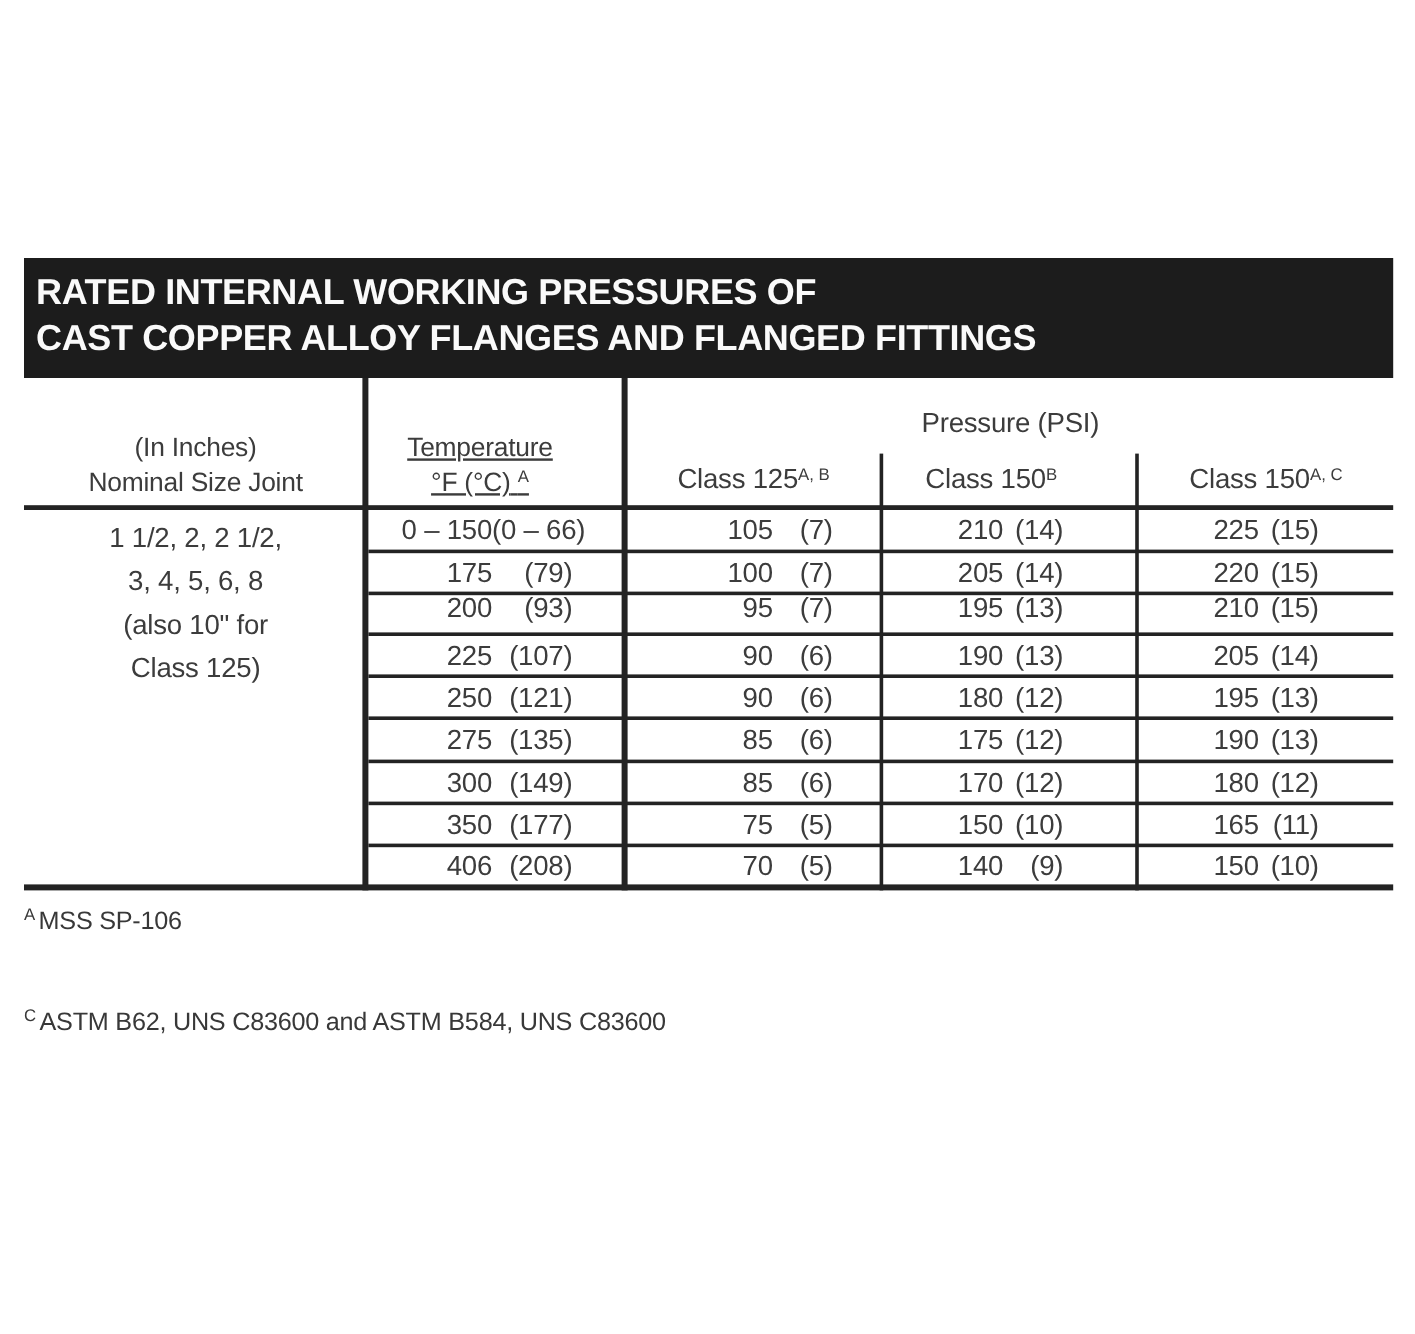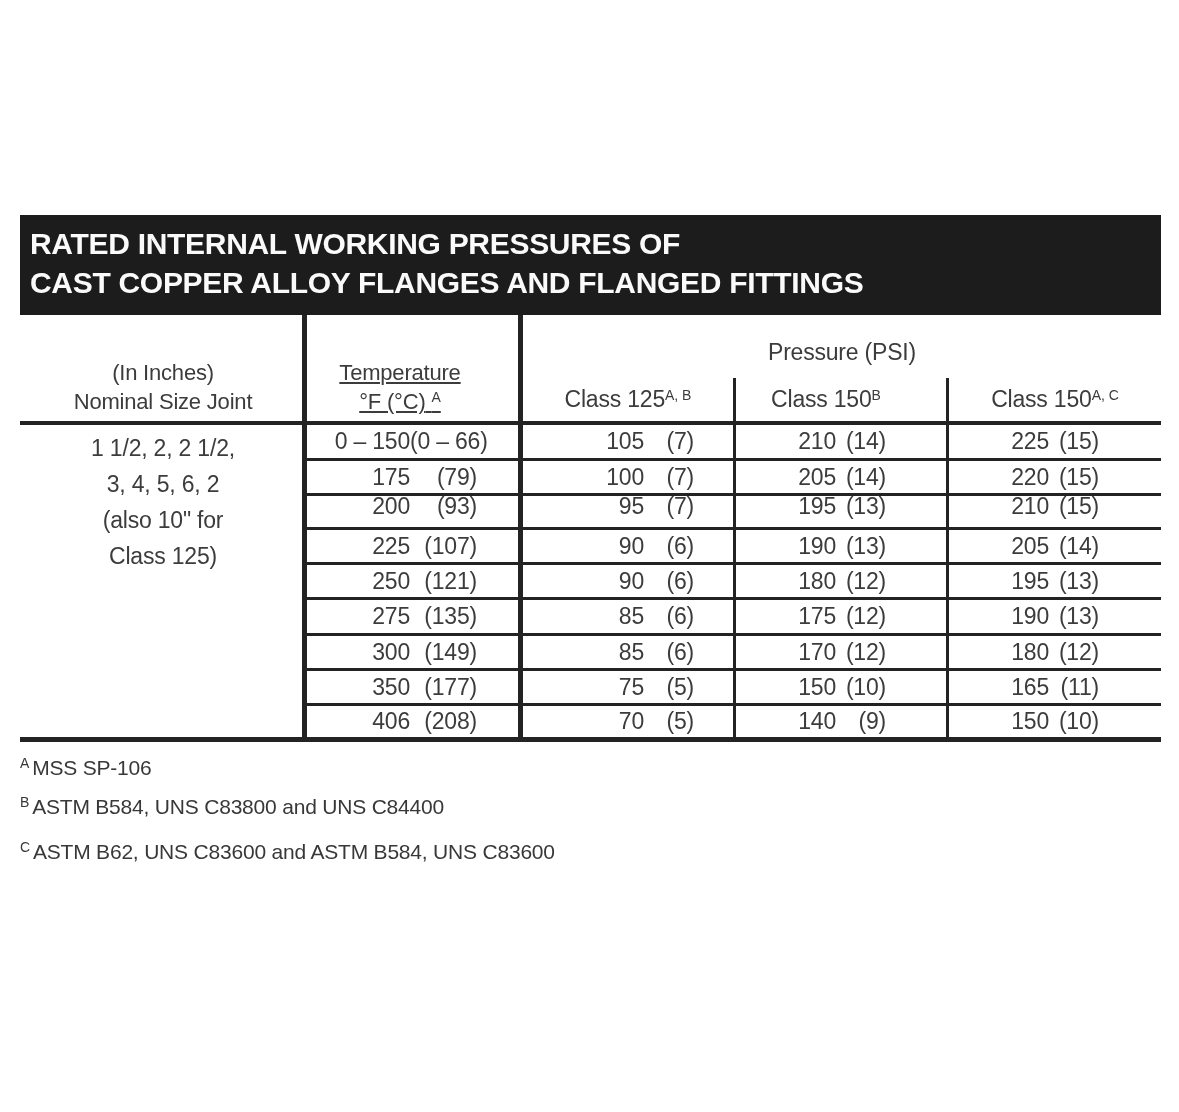--- a/index.html
+++ b/index.html
@@ -98,21 +98,21 @@
   <div class="hline" style="left:307px;top:493px;width:854px;height:3px;"></div>
   <div class="hline" style="left:307px;top:527px;width:854px;height:3px;"></div>
   <div class="hline" style="left:307px;top:562px;width:854px;height:3px;"></div>
   <div class="hline" style="left:307px;top:597px;width:854px;height:3px;"></div>
   <div class="hline" style="left:307px;top:633px;width:854px;height:3px;"></div>
   <div class="hline" style="left:307px;top:668px;width:854px;height:3px;"></div>
   <div class="hline" style="left:307px;top:703px;width:854px;height:3px;"></div>
 
   <div class="sizecell">
     <div>1 1/2,  2, 2 1/2,</div>
-    <div>3, 4, 5, 6, 2</div>
+    <div>3, 4, 5, 6, 8</div>
     <div>(also 10" for</div>
     <div>Class 125)</div>
   </div>
 
   <div class="row" style="top:425px;height:33px;">
     <div class="cell cell-temp">
         <span class="tv">0 – 150</span>
         <span class="tp">(0 – 66)</span>
       </div>
     <div class="cell cls cell-a">
@@ -267,16 +267,15 @@
         <span class="v">140</span>
         <span class="p">(9)</span>
       </div>
     <div class="cell cls cell-c">
         <span class="v">150</span>
         <span class="p">(10)</span>
       </div>
   </div>
 
   <div class="fnote" style="top:756px;"><span class="fsup">A</span><span>MSS SP-106</span></div>
-  <div class="fnote" style="top:795px;"><span class="fsup">B</span><span>ASTM B584, UNS C83800 and UNS C84400</span></div>
   <div class="fnote" style="top:840px;"><span class="fsup">C</span><span>ASTM B62, UNS C83600 and ASTM B584, UNS C83600</span></div>
 
 </div>
 
 </body></html>

